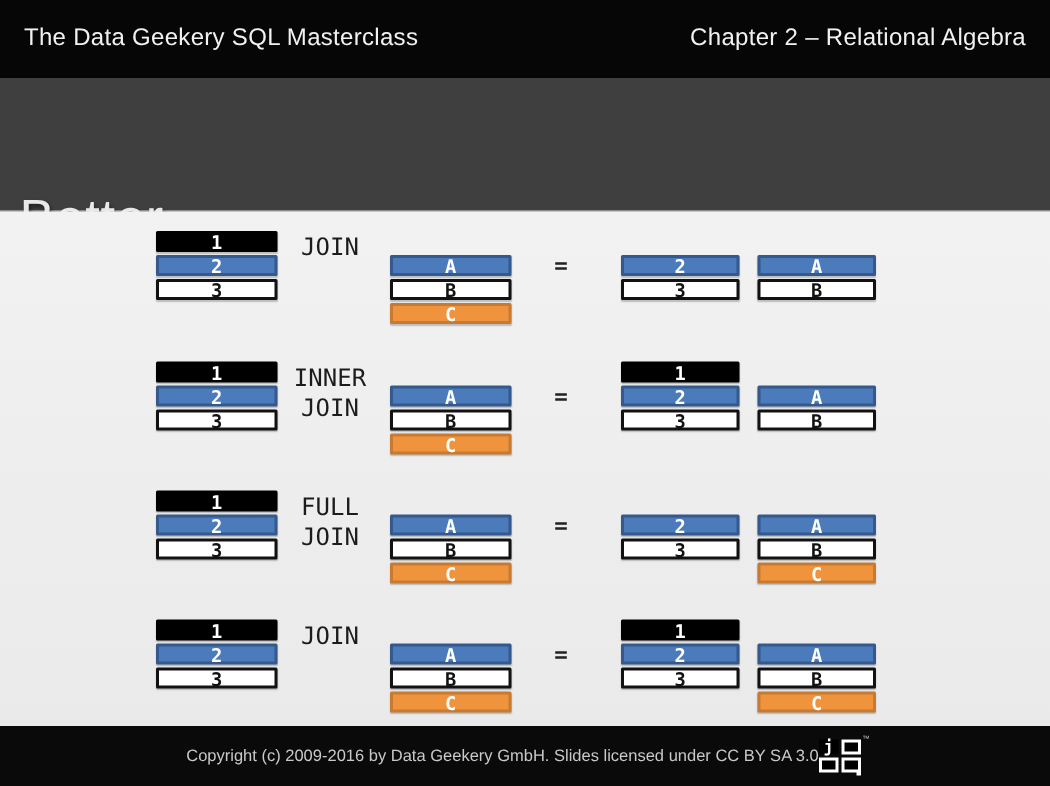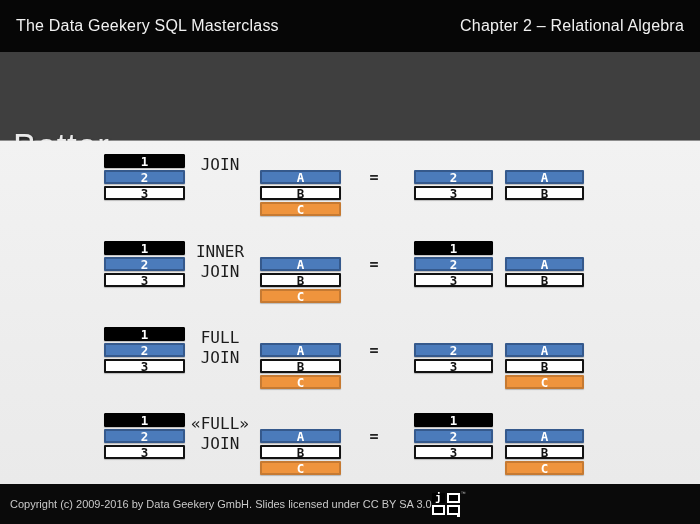--- a/index.html
+++ b/index.html
@@ -51,21 +51,21 @@
     color:#1c1c1c;line-height:20px;
   }
   .equals{
     position:absolute;left:366px;top:16px;width:16px;height:14px;
     display:flex;align-items:center;justify-content:center;
     font-family:"DejaVu Sans Mono",monospace;font-size:15px;font-weight:bold;color:#222;
   }
   
   .footerbar{
     position:absolute;left:0;top:484px;width:700px;height:40px;background:#0a0a0a;
-    display:flex;align-items:center;justify-content:flex-start;
+    display:flex;align-items:center;justify-content:center;
     padding:0 8px 0 10px;box-sizing:border-box;
   }
   .footerbar .c{color:#c9c9c9;font-size:11px;}
   .jooq{position:relative;display:grid;grid-template-columns:13px 13px;grid-template-rows:10px 10px;gap:2px;margin-right:4px;}
   .jooq .cell{box-sizing:border-box;background:#000;}
   .jooq .letter{
     color:#fff;font-family:"DejaVu Sans Mono",monospace;font-size:11px;font-weight:bold;
     display:flex;align-items:center;justify-content:center;line-height:10px;
   }
   .jooq .osq{border:2px solid #fff;}
@@ -172,21 +172,20 @@
         </div>
     </div>
 
     <div class="join-row" style="top:272px">
       <div class="tbl src">
           <div class="bar black" style="top: 0px;">1</div>
           <div class="bar blue" style="top: 16px;">2</div>
           <div class="bar white" style="top: 32px;">3</div>
         </div>
       <div class="join-label">
-        <div>«FULL»</div>
         <div>JOIN</div>
       </div>
       <div class="tbl mid">
           <div class="bar blue" style="top: 16px;">A</div>
           <div class="bar white" style="top: 32px;">B</div>
           <div class="bar orange" style="top: 48px;">C</div>
         </div>
       <div class="equals">=</div>
       <div class="tbl res1">
           <div class="bar black" style="top: 0px;">1</div>

